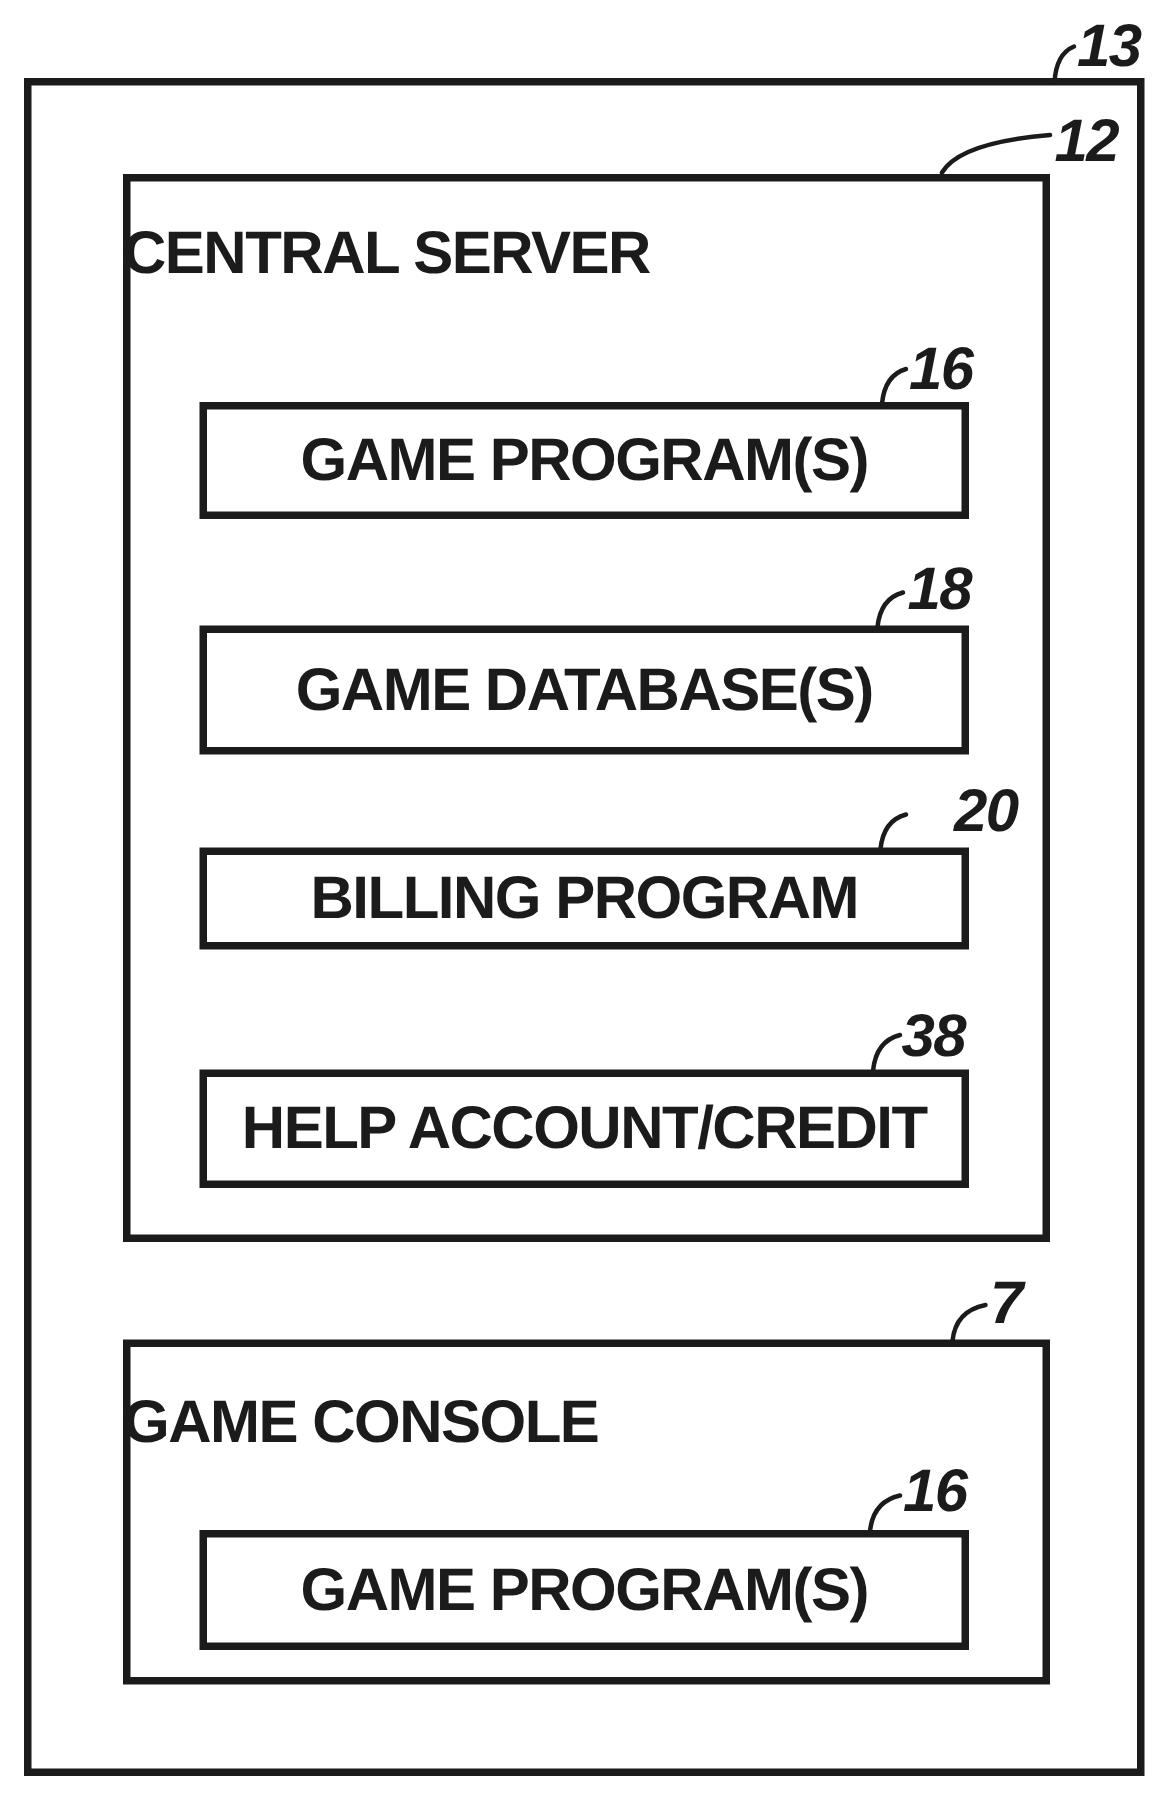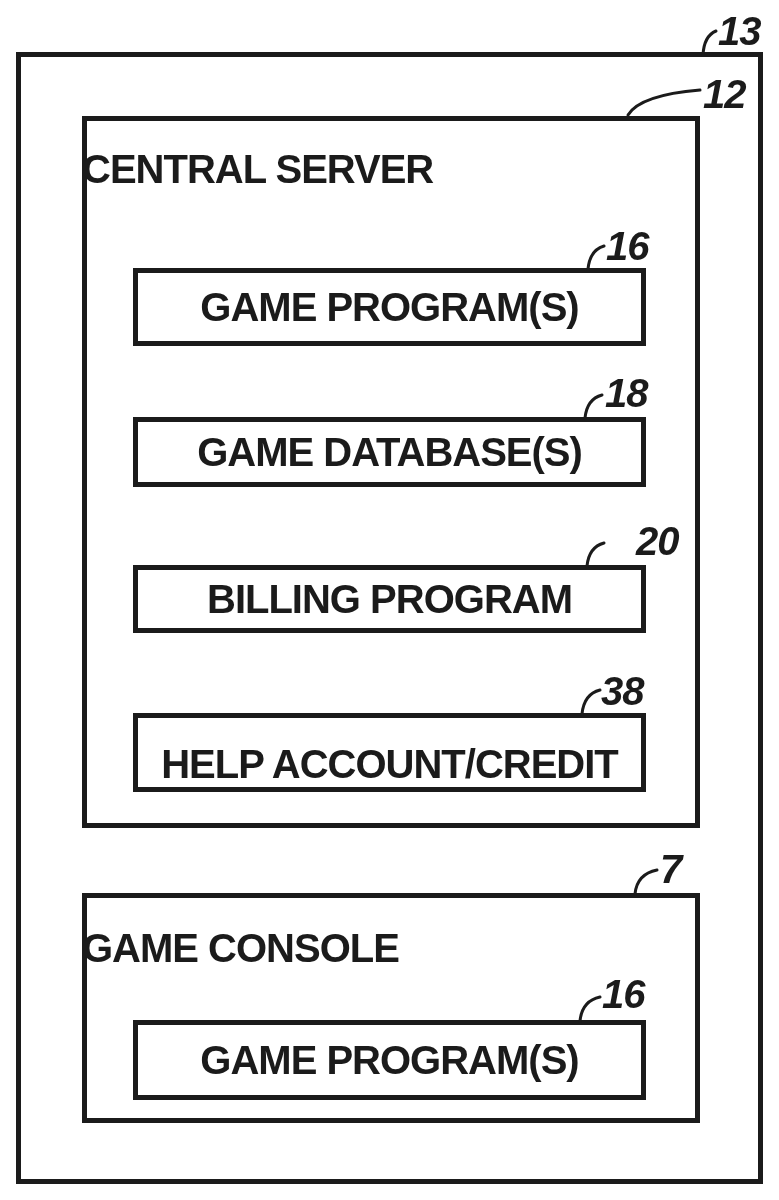--- a/index.html
+++ b/index.html
@@ -77,29 +77,29 @@
   <div class="box" style="left:16px; top:52px; width:747px; height:1132px;"></div>
 
   <div class="box" style="left:82px; top:116px; width:618px; height:712px;"></div>
 
   <div class="section-title" style="left:82px; top:149px; width:618px;">CENTRAL SERVER</div>
 
   <div class="box module" style="left:133px; top:268px; width:513px; height:78px;">
     <span class="module-label">GAME PROGRAM(S)</span>
   </div>
 
-  <div class="box module" style="left:133px; top:417px; width:513px; height:70px;text-align:center;">
+  <div class="box module" style="left:133px; top:417px; width:513px; height:86px;text-align:center;">
     <span class="module-label">GAME DATABASE(S)</span>
   </div>
 
   <div class="box module" style="left:133px; top:565px; width:513px; height:68px;">
     <span class="module-label">BILLING PROGRAM</span>
   </div>
 
-  <div class="box module" style="left:133px; top:713px; width:513px; height:79px;align-items:flex-end;">
+  <div class="box module" style="left:133px; top:713px; width:513px; height:79px;">
     <span class="module-label">HELP ACCOUNT/CREDIT</span>
   </div>
 
   <div class="box" style="left:82px; top:893px; width:618px; height:230px;"></div>
 
   <div class="section-title" style="left:82px; top:928px; width:552px;">GAME CONSOLE</div>
 
   <div class="box module" style="left:133px; top:1020px; width:513px; height:80px;">
     <span class="module-label">GAME PROGRAM(S)</span>
   </div>

